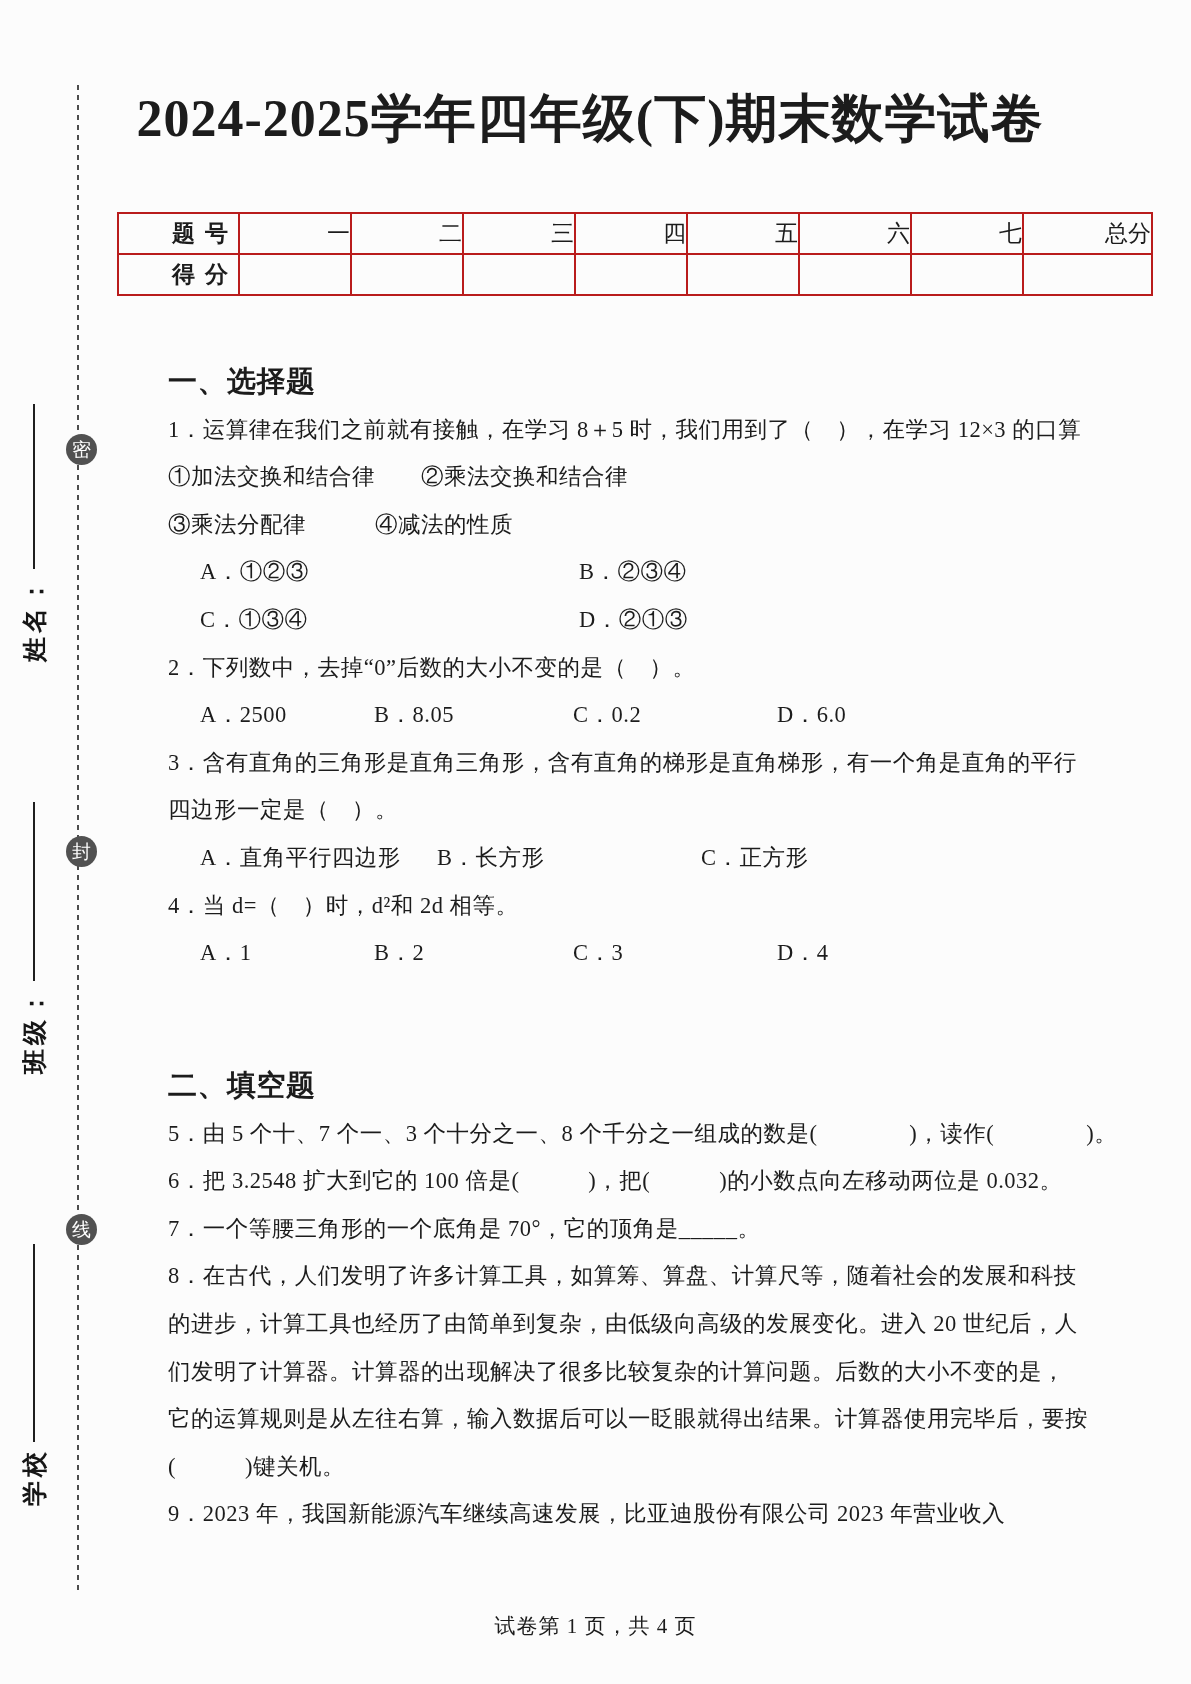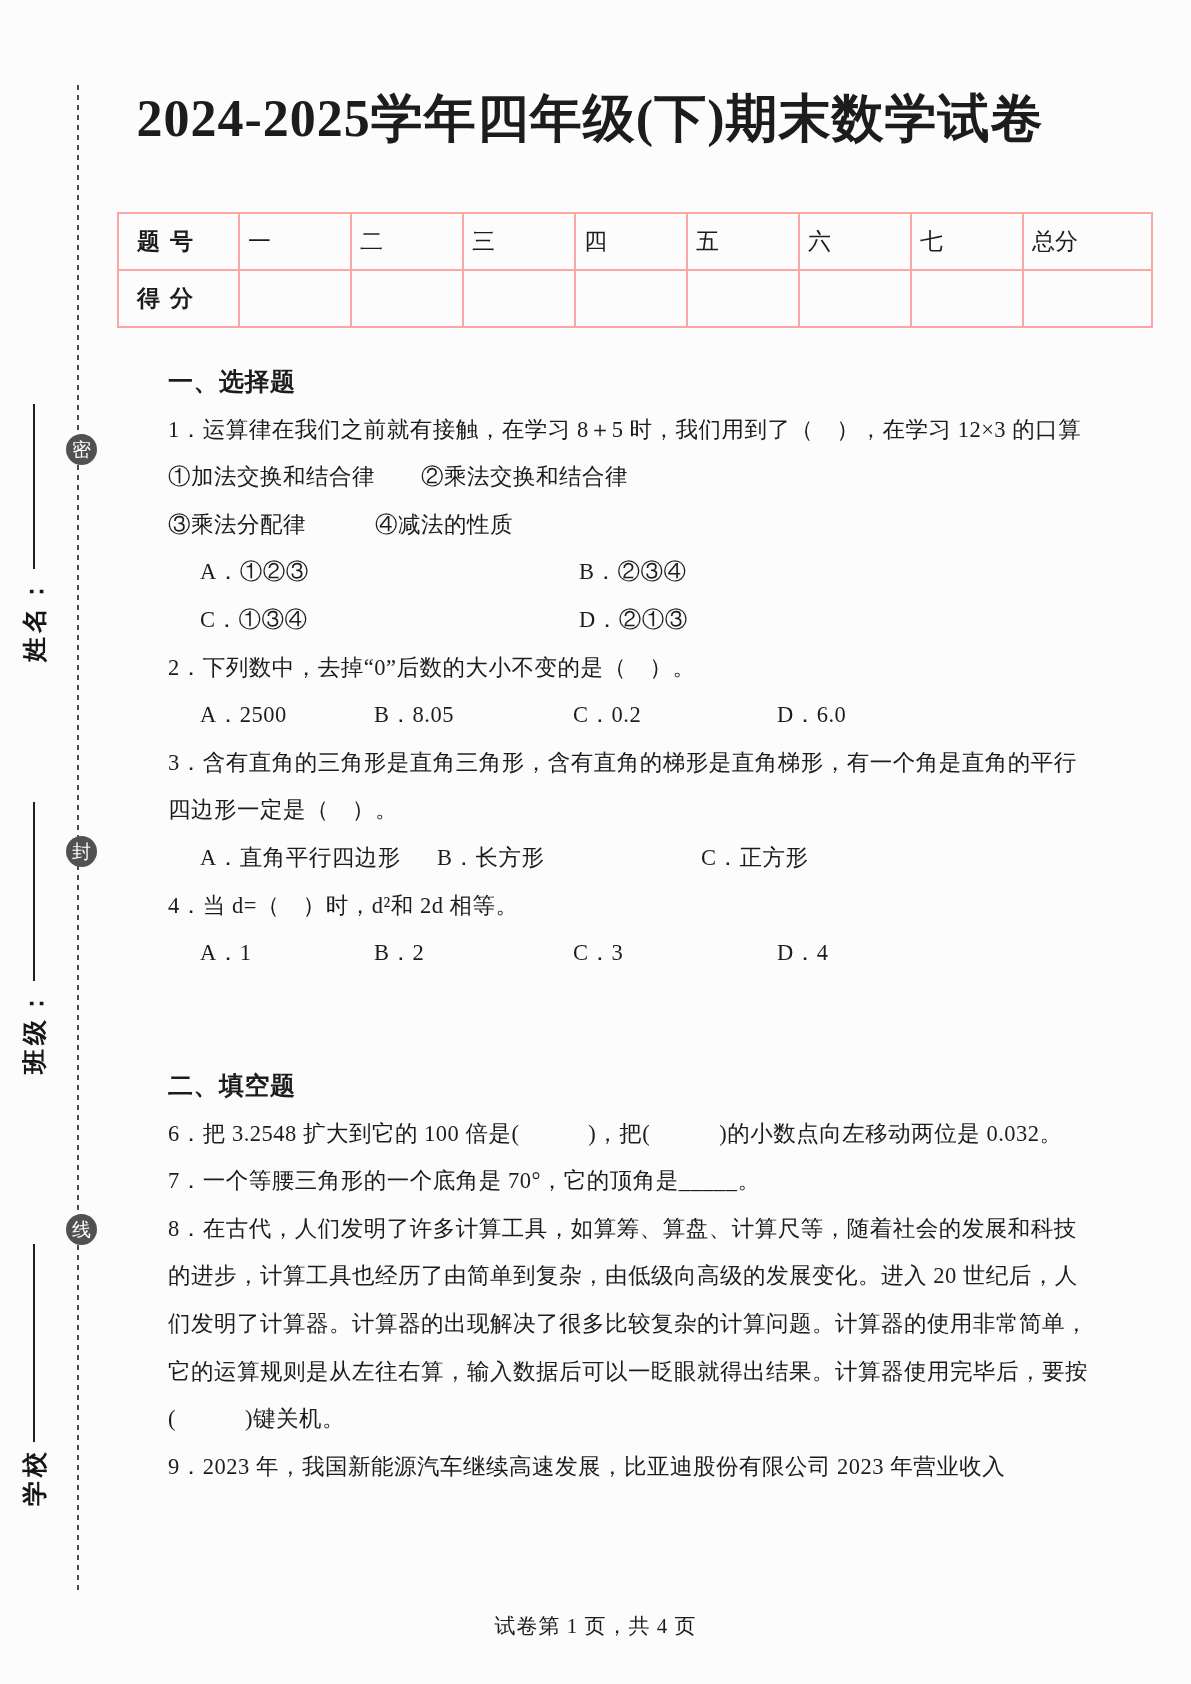--- a/index.html
+++ b/index.html
@@ -17,22 +17,22 @@
     position:absolute; top:152px; left:0; width:1062px; text-align:right;
     font-size:24px; letter-spacing:1px;
   }
   .meta .gap { display:inline-block; width:46px; }
   
   table.score-table {
     position:absolute; left:117px; top:212px; border-collapse:collapse;
     table-layout:fixed; background:#fcfcfc;
   }
   table.score-table td {
-    border:2px solid #fca5a5; height:39px; text-align:left;
-    font-size:23px; padding:8px; overflow:hidden;
+    border:2px solid #b91c1c; height:39px; text-align:right;
+    font-size:23px; padding:0; overflow:hidden;
   }
   td.tbl-label {
     font-family:"Liberation Sans","DejaVu Sans",sans-serif;
     font-weight:bold; letter-spacing:10px; text-indent:10px; font-size:22px;
   }
   
   .seal-dotted {
     position:absolute; left:77px; top:85px; width:2px; height:1505px;
     background:repeating-linear-gradient(to bottom,#4c4c4c 0 5px,transparent 5px 10px);
   }
@@ -56,21 +56,21 @@
   .vg-school { left:16px; top:1506px; width:262px; }
   
   .content {
     position:absolute; left:168px; width:878px;
     font-size:22.5px; line-height:47.6px; letter-spacing:0.5px;
   }
   .sec-choice { top:358px; }
   .sec-fill   { top:1062px; }
   .sec-heading {
     font-family:"Liberation Sans","DejaVu Sans",sans-serif;
-    font-weight:bold; font-size:25px;
+    font-weight:bold; font-size:29px;
   }
   .line { white-space:nowrap; }
   .opts { padding-left:32px; display:flex; white-space:nowrap;gap:9px; }
   .opts span { display:inline-block; }
   .o4 span:nth-child(1){ width:165px; }
   .o4 span:nth-child(2){ width:190px; }
   .o4 span:nth-child(3){ width:195px; }
   .o2 span:nth-child(1){ width:370px; }
   .o3 span:nth-child(1){ width:228px; }
   .o3 span:nth-child(2){ width:255px; }
@@ -174,25 +174,26 @@
     <div class="opts o4">
       <span>A．1</span>
       <span>B．2</span>
       <span>C．3</span>
       <span>D．4</span>
     </div>
   </div>
 
   <div class="content sec-fill">
     <div class="line sec-heading">二、填空题</div>
+    <div class="line">5．由 5 个十、7 个一、3 个十分之一、8 个千分之一组成的数是(　　　　)，读作(　　　　)。</div>
     <div class="line">6．把 3.2548 扩大到它的 100 倍是(　　　)，把(　　　)的小数点向左移动两位是 0.032。</div>
     <div class="line">7．一个等腰三角形的一个底角是 70°，它的顶角是_____。</div>
     <div class="line">8．在古代，人们发明了许多计算工具，如算筹、算盘、计算尺等，随着社会的发展和科技</div>
     <div class="line">的进步，计算工具也经历了由简单到复杂，由低级向高级的发展变化。进入 20 世纪后，人</div>
-    <div class="line">们发明了计算器。计算器的出现解决了很多比较复杂的计算问题。计算器的使用非常简单，</div>
+    <div class="line">们发明了计算器。计算器的出现解决了很多比较复杂的计算问题。后数的大小不变的是，</div>
     <div class="line">它的运算规则是从左往右算，输入数据后可以一眨眼就得出结果。计算器使用完毕后，要按</div>
     <div class="line">(　　　)键关机。</div>
     <div class="line">9．2023 年，我国新能源汽车继续高速发展，比亚迪股份有限公司 2023 年营业收入</div>
   </div>
 
   <div class="footer">试卷第 1 页，共 4 页</div>
 
 </div>
 
 </body></html>

